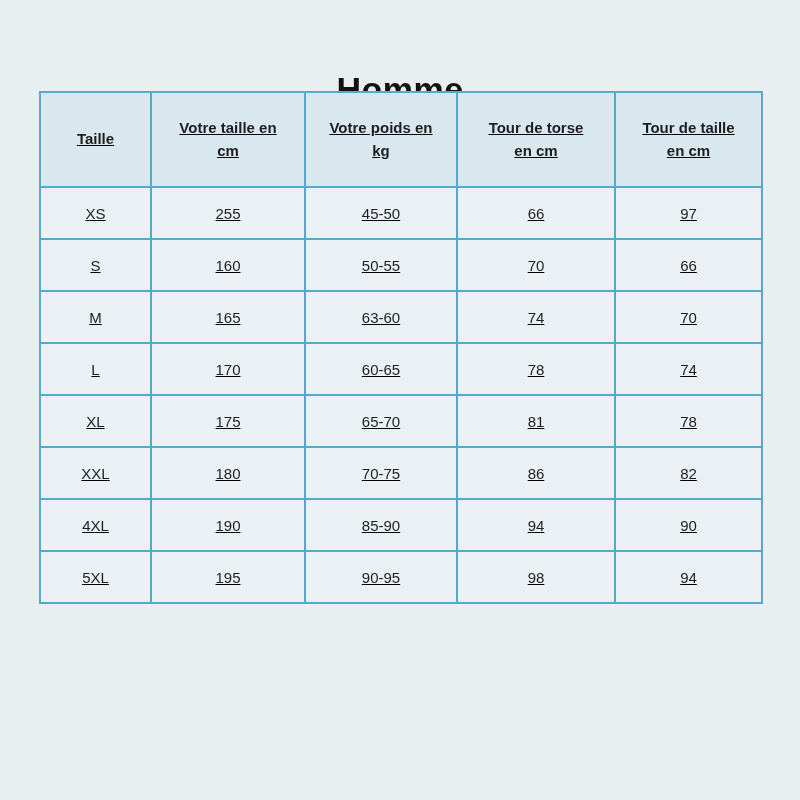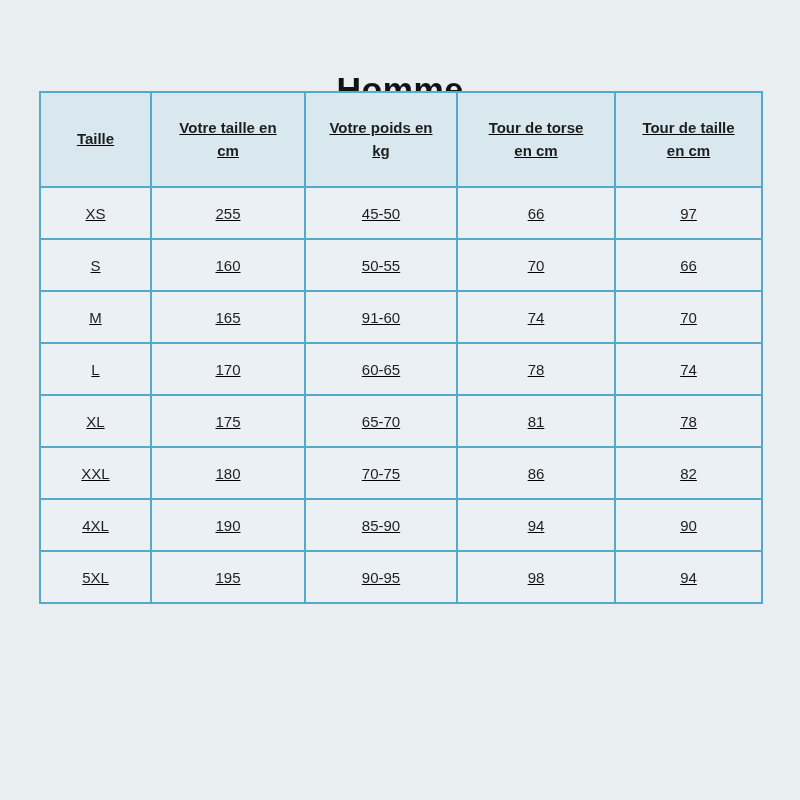--- a/index.html
+++ b/index.html
@@ -99,21 +99,21 @@
         <tr>
           <td>S</td>
           <td>160</td>
           <td>50-55</td>
           <td>70</td>
           <td>66</td>
         </tr>
         <tr>
           <td>M</td>
           <td>165</td>
-          <td>91-60</td>
+          <td>63-60</td>
           <td>74</td>
           <td>70</td>
         </tr>
         <tr>
           <td>L</td>
           <td>170</td>
           <td>60-65</td>
           <td>78</td>
           <td>74</td>
         </tr>

